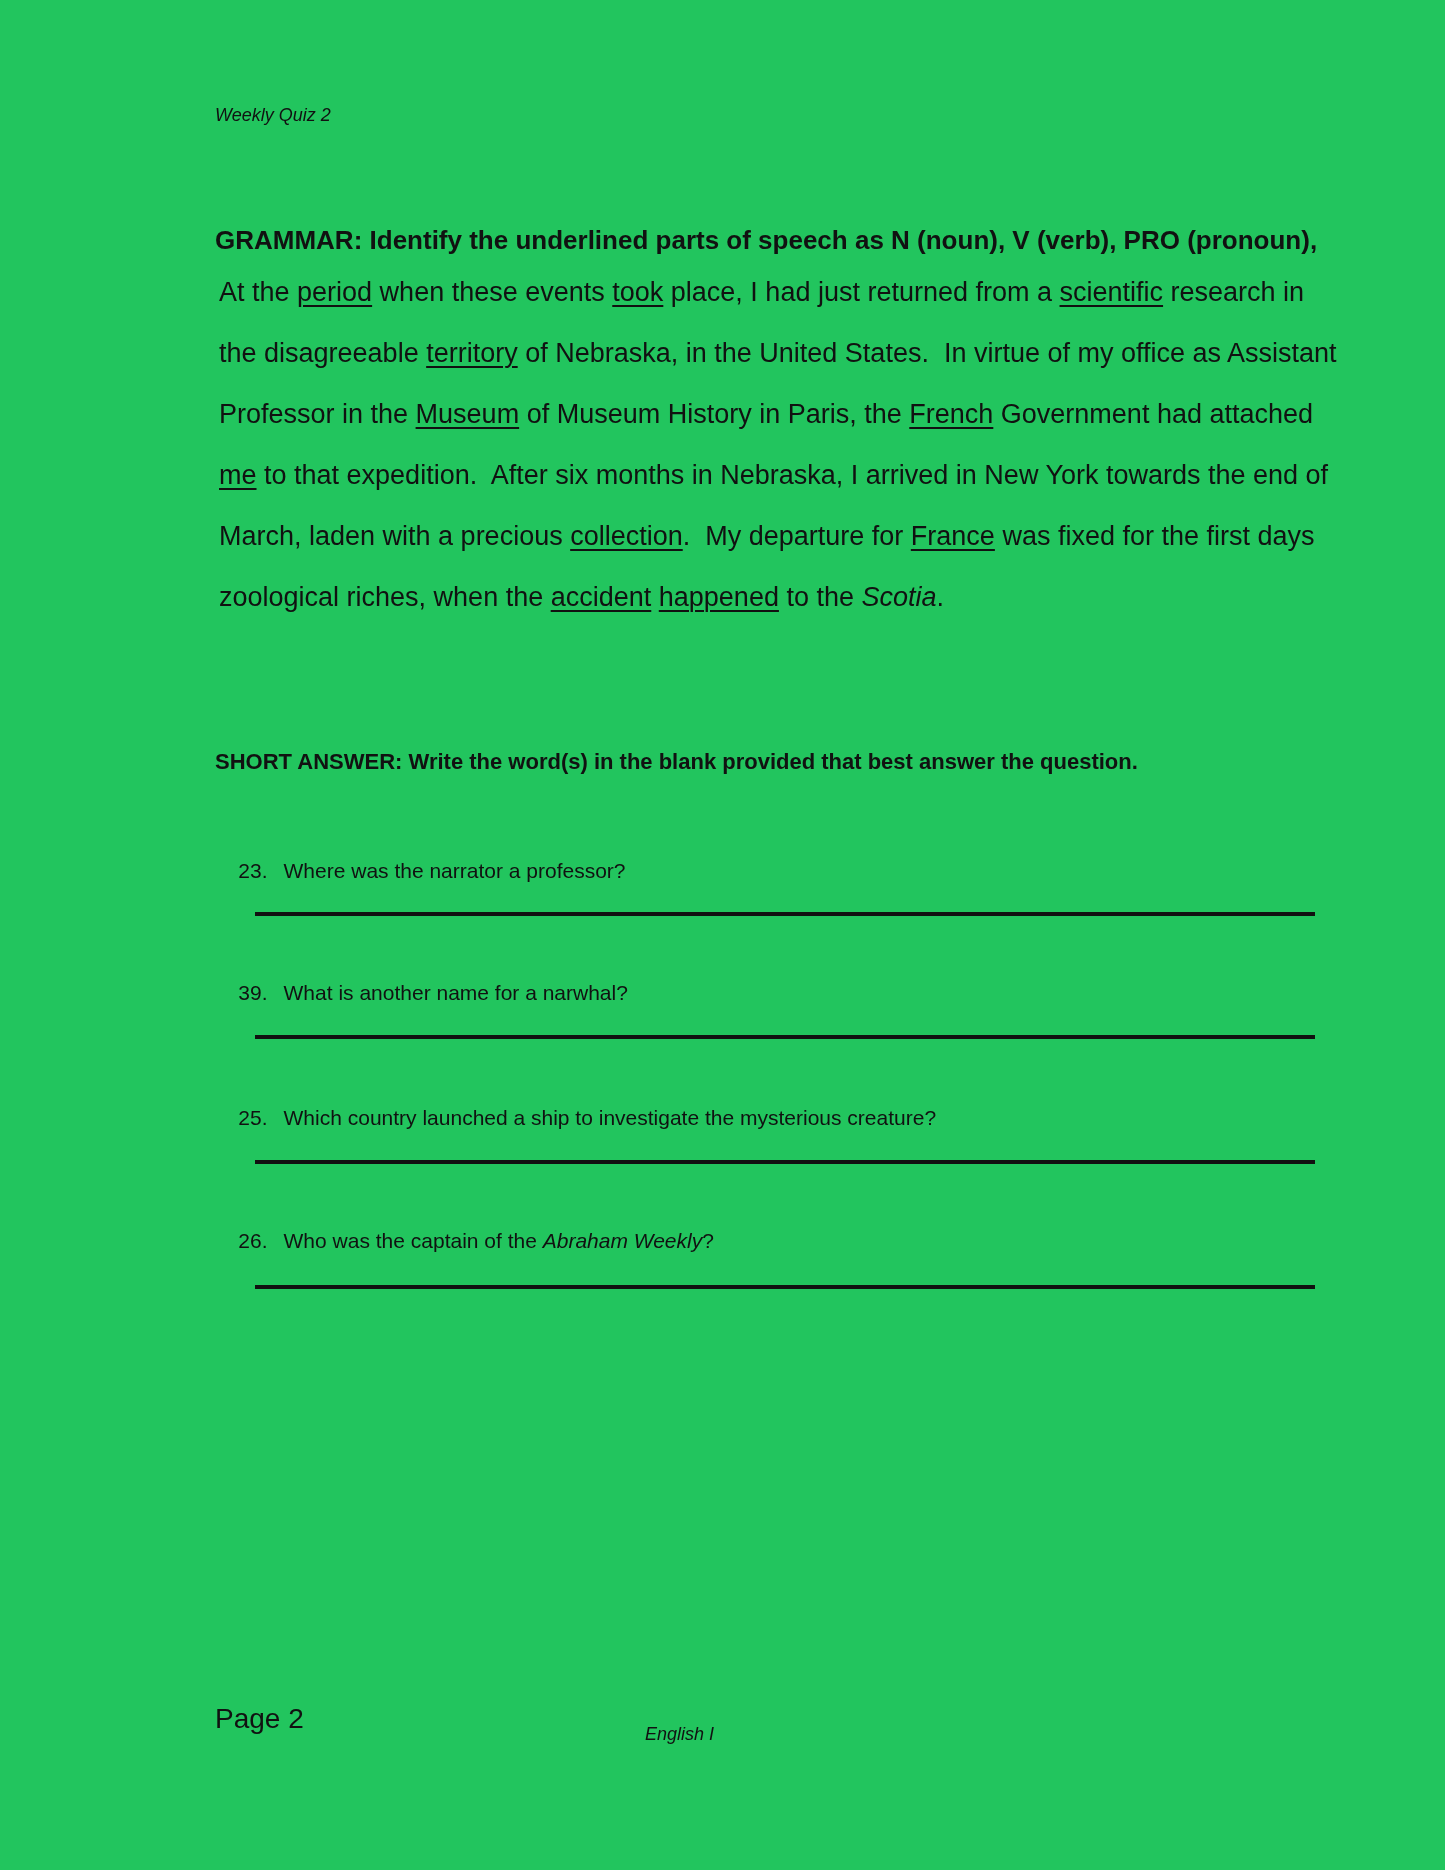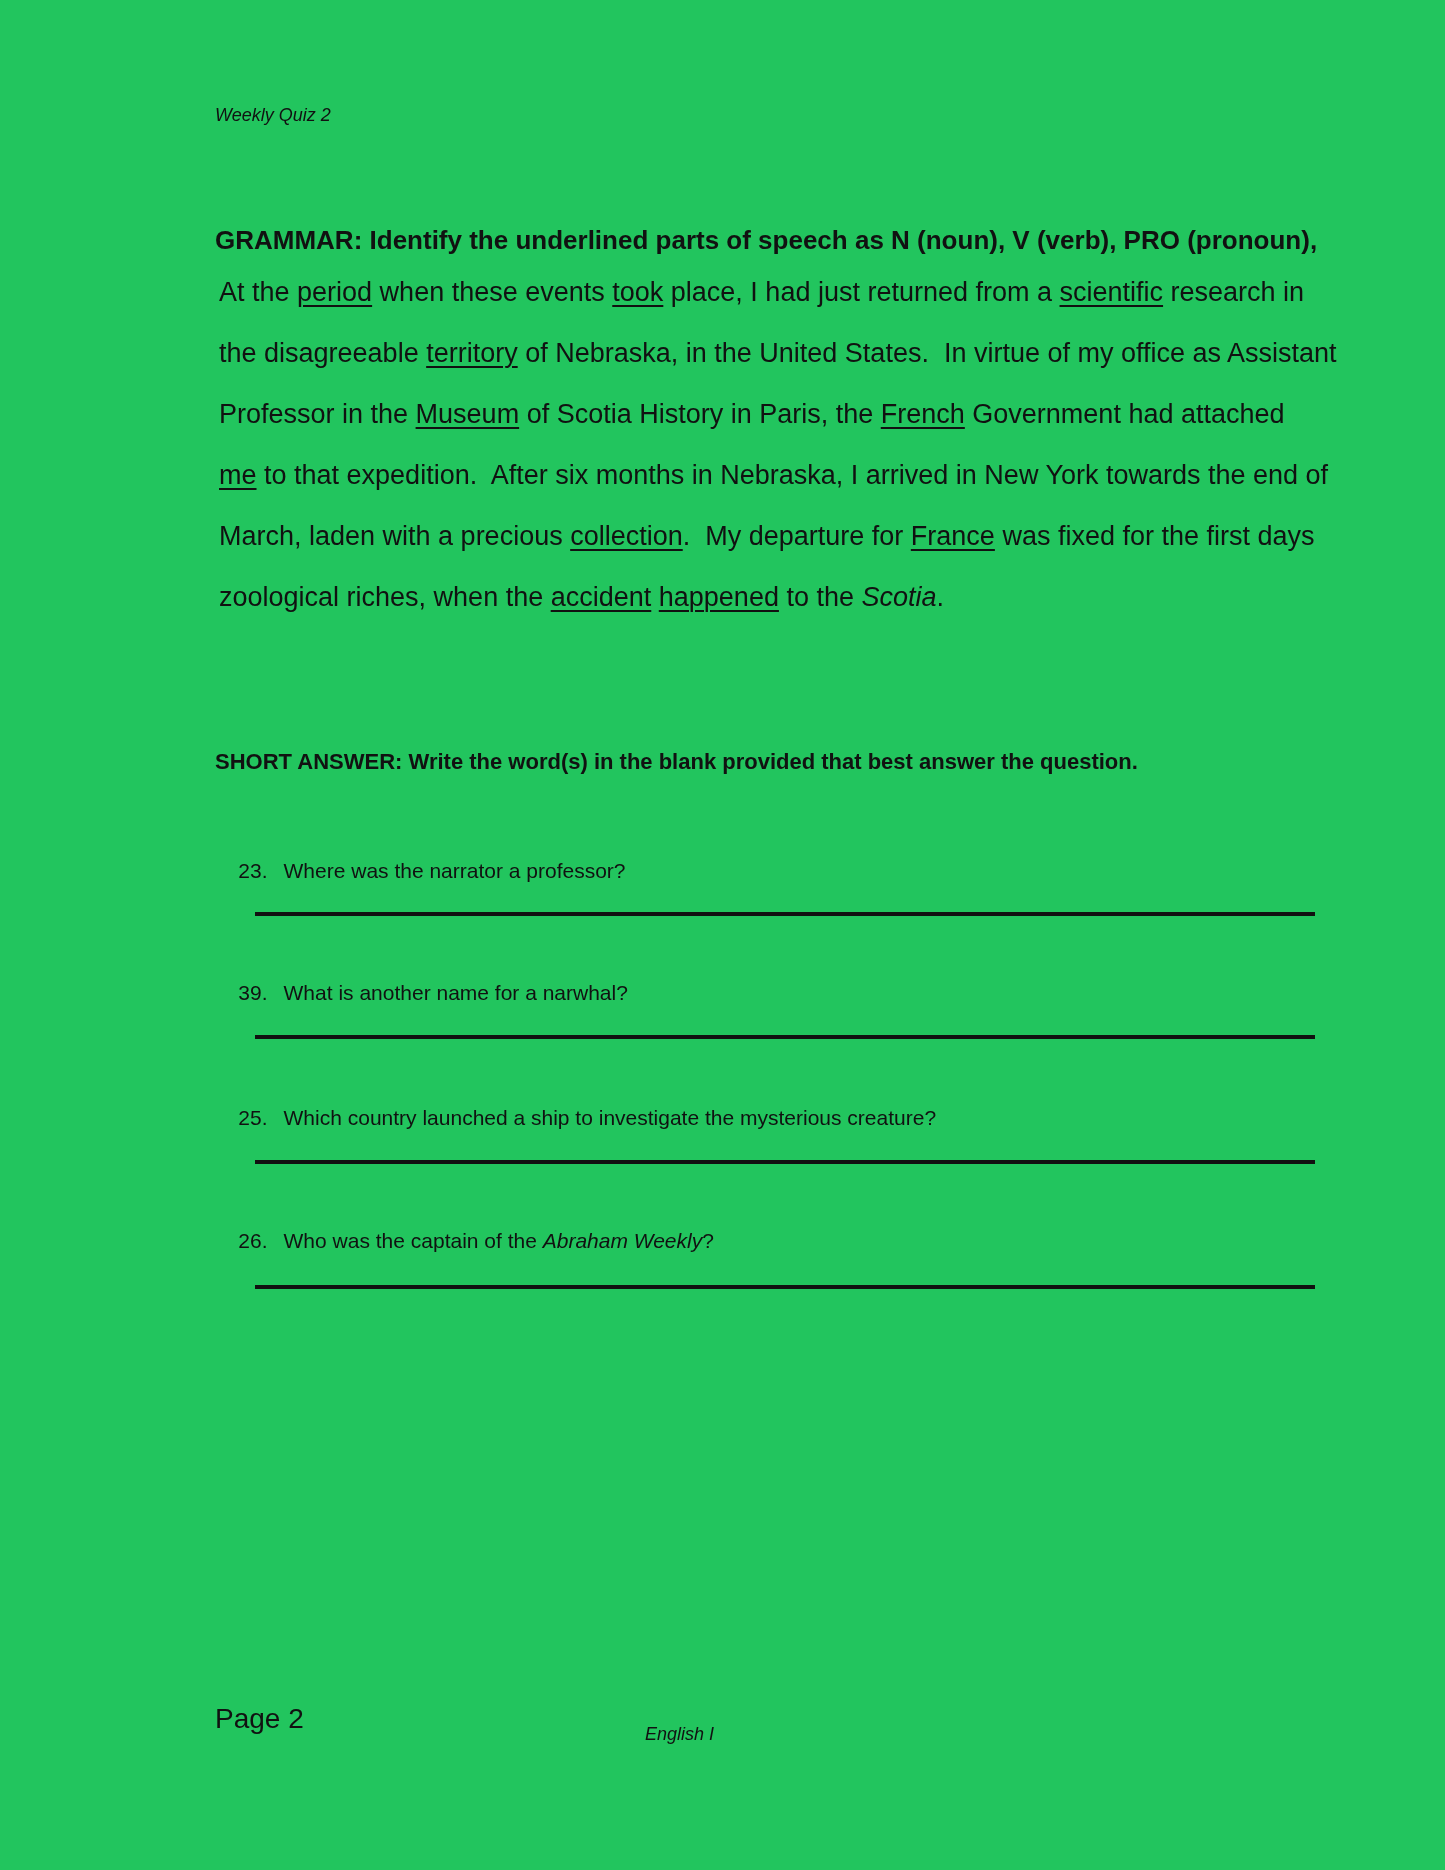--- a/index.html
+++ b/index.html
@@ -54,21 +54,21 @@
 
   <div class="abs quiz-title">Weekly Quiz 2</div>
 
   <div class="abs grammar-heading">
     <div>GRAMMAR: Identify the underlined parts of speech as N (noun), V (verb), PRO (pronoun),</div>
   </div>
 
   <div class="abs passage">
     <div class="passage-line"><span class="seg-plain">At the </span><span class="seg-underline">period</span><span class="seg-plain"> when these events </span><span class="seg-underline">took</span><span class="seg-plain"> place, I had just returned from a </span><span class="seg-underline">scientific</span><span class="seg-plain"> research in</span></div>
     <div class="passage-line"><span class="seg-plain">the disagreeable </span><span class="seg-underline">territory</span><span class="seg-plain"> of Nebraska, in the United States.  In virtue of my office as Assistant</span></div>
-    <div class="passage-line"><span class="seg-plain">Professor in the </span><span class="seg-underline">Museum</span><span class="seg-plain"> of Scotia History in Paris, the </span><span class="seg-underline">French</span><span class="seg-plain"> Government had attached</span></div>
+    <div class="passage-line"><span class="seg-plain">Professor in the </span><span class="seg-underline">Museum</span><span class="seg-plain"> of Museum History in Paris, the </span><span class="seg-underline">French</span><span class="seg-plain"> Government had attached</span></div>
     <div class="passage-line"><span class="seg-underline">me</span><span class="seg-plain"> to that expedition.  After six months in Nebraska, I arrived in New York towards the end of</span></div>
     <div class="passage-line"><span class="seg-plain">March, laden with a precious </span><span class="seg-underline">collection</span><span class="seg-plain">.  My departure for </span><span class="seg-underline">France</span><span class="seg-plain"> was fixed for the first days</span></div>
     <div class="passage-line"><span class="seg-plain">zoological riches, when the </span><span class="seg-underline">accident</span><span class="seg-plain"> </span><span class="seg-underline">happened</span><span class="seg-plain"> to the </span><span class="seg-italic">Scotia</span><span class="seg-plain">.</span></div>
   </div>
 
   <div class="abs sa-heading">SHORT ANSWER: Write the word(s) in the blank provided that best answer the question.</div>
 
   <div class="abs question q23">
     <span class="q-num">23.</span><span><span class="seg-plain">Where was the narrator a professor?</span></span>
   </div>

